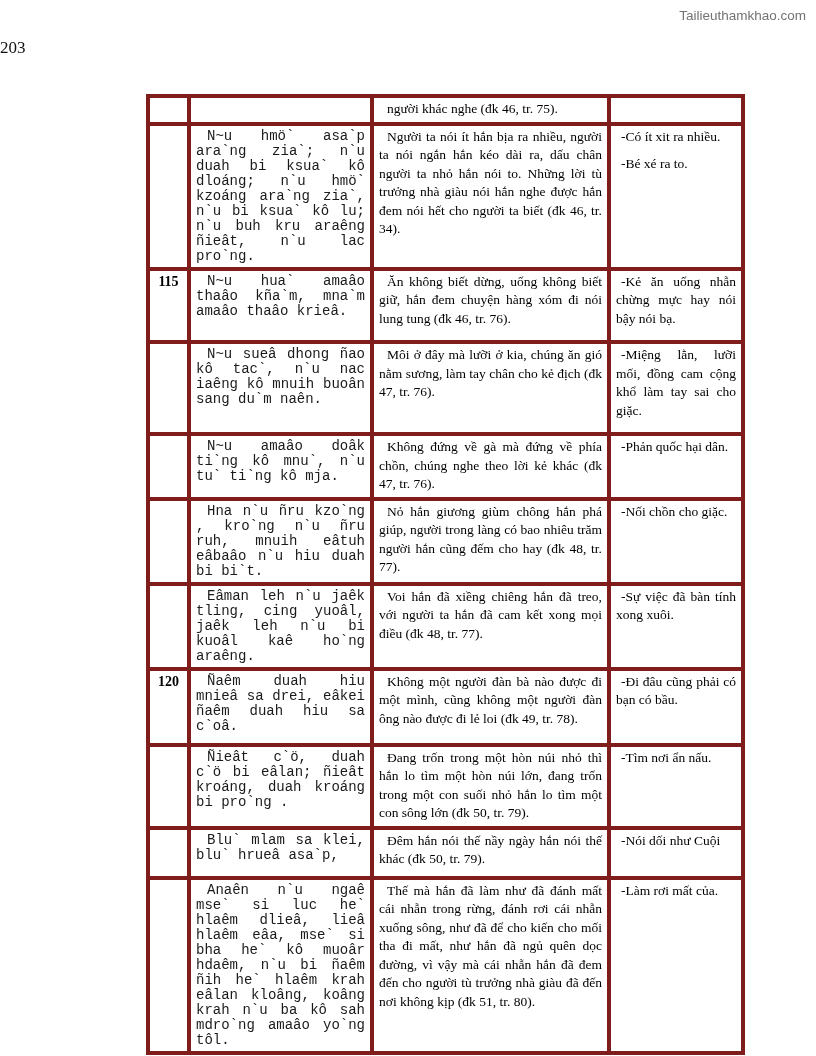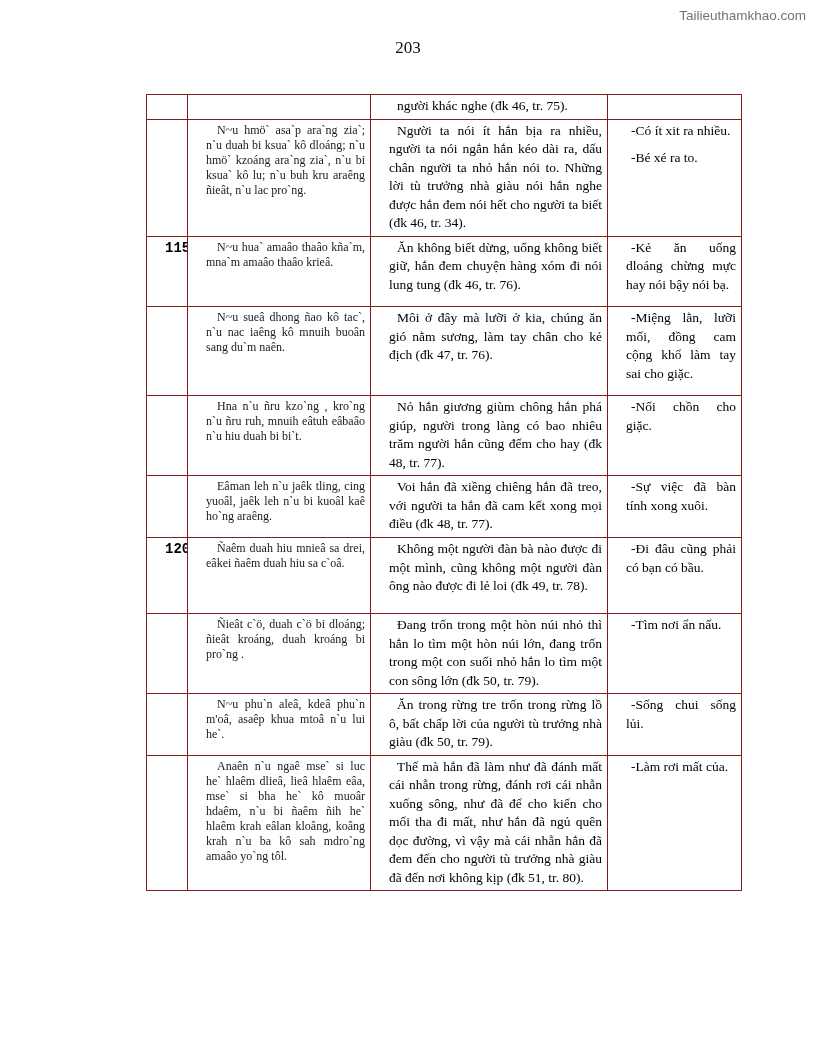--- a/index.html
+++ b/index.html
@@ -10,39 +10,39 @@
     font-family:"Liberation Serif", serif;
     color:#000;
   }
   .watermark {
     position:absolute; top:8px; right:10px;
     font-family:"Liberation Sans", sans-serif;
     font-size:13.5px; color:#737373;
   }
   .page-number {
     position:absolute; top:38px; left:0; width:100%;
-    text-align:center; font-size:17px; color:#111;
+    text-align:left; font-size:17px; color:#111;
   }
   .table-wrap { position:absolute; top:94px; left:146px; }
   table.proverb {
     border-collapse:collapse; table-layout:fixed; width:595px;
   }
   table.proverb td {
-    border:1px solid #7f1d1d;
+    border:4px solid #7f1d1d;
     vertical-align:top;
-    padding:1px 5px 3px 18px;
+    padding:1px 5px 3px 5px;
     overflow:hidden;
   }
-  td.col-num { text-align:center;font-family:Liberation Mono, monospace; }
+  td.col-num { text-align:center; }
   .num-text {
     font-weight:bold; font-size:14px; margin-top:2px;
   }
   .ede {
-    font-family:Liberation Serif, serif;
-    font-size:12px; line-height:15px;
+    font-family:Liberation Mono, monospace;
+    font-size:14px; line-height:15px;
     text-align:justify; text-indent:11px;
     margin:2px 0 0 0; color:#1a1a1a;
   }
   .viet {
     font-size:13.5px; line-height:18.5px;
     text-align:justify; text-indent:8px;
     margin:1px 0 0 0;
   }
   .meaning-text {
     font-size:13.5px; line-height:18.5px;
@@ -91,33 +91,45 @@
           <td class="col-num">
             <div class="num-text">115</div>
           </td>
           <td>
             <p class="ede">N~u hua` amaâo thaâo kña`m, mna`m amaâo thaâo krieâ.</p>
           </td>
           <td>
             <p class="viet">Ăn không biết dừng, uống không biết giữ, hắn đem chuyện hàng xóm đi nói lung tung (đk 46, tr. 76).</p>
           </td>
           <td>
-            <p class="meaning-text">-Kẻ ăn uống dloáng chừng mực hay nói bậy nói bạ.</p>
+            <p class="meaning-text">-Kẻ ăn uống nhẫn chừng mực hay nói bậy nói bạ.</p>
           </td>
         </tr>
         <tr style="height: 67px;">
           <td class="col-num"></td>
           <td>
             <p class="ede">N~u sueâ dhong ñao kô tac`, n`u nac iaêng kô mnuih buoân sang du`m naên.</p>
           </td>
           <td>
             <p class="viet">Môi ở đây mà lưỡi ở kia, chúng ăn gió nằm sương, làm tay chân cho kẻ địch (đk 47, tr. 76).</p>
           </td>
           <td>
             <p class="meaning-text">-Miệng lằn, lưỡi mối, đồng cam cộng khổ làm tay sai cho giặc.</p>
+          </td>
+        </tr>
+        <tr style="height: 62px;">
+          <td class="col-num"></td>
+          <td>
+            <p class="ede">N~u amaâo doâk ti`ng kô mnu`, n`u tu` ti`ng kô mja.</p>
+          </td>
+          <td>
+            <p class="viet">Không đứng về gà mà đứng về phía chồn, chúng nghe theo lời kẻ khác (đk 47, tr. 76).</p>
+          </td>
+          <td>
+            <p class="meaning-text">-Phản quốc hại dân.</p>
           </td>
         </tr>
         <tr style="height: 72px;">
           <td class="col-num"></td>
           <td>
             <p class="ede">Hna n`u ñru kzo`ng , kro`ng n`u ñru ruh, mnuih eâtuh eâbaâo n`u hiu duah bi bi`t.</p>
           </td>
           <td>
             <p class="viet">Nỏ hắn giương giùm chông hắn phá giúp, người trong làng có bao nhiêu trăm người hắn cũng đếm cho hay (đk 48, tr. 77).</p>
           </td>
@@ -147,39 +159,39 @@
           <td>
             <p class="viet">Không một người đàn bà nào được đi một mình, cũng không một người đàn ông nào được đi lẻ loi (đk 49, tr. 78).</p>
           </td>
           <td>
             <p class="meaning-text">-Đi đâu cũng phải có bạn có bầu.</p>
           </td>
         </tr>
         <tr style="height: 70px;">
           <td class="col-num"></td>
           <td>
-            <p class="ede">Ñieât c`ö, duah c`ö bi dloáng; ñieât kroáng, duah kroáng bi pro`ng .</p>
+            <p class="ede">Ñieât c`ö, duah c`ö bi eâlan; ñieât kroáng, duah kroáng bi pro`ng .</p>
           </td>
           <td>
             <p class="viet">Đang trốn trong một hòn núi nhỏ thì hắn lo tìm một hòn núi lớn, đang trốn trong một con suối nhỏ hắn lo tìm một con sông lớn (đk 50, tr. 79).</p>
           </td>
           <td>
             <p class="meaning-text">-Tìm nơi ẩn nấu.</p>
           </td>
         </tr>
-        <tr style="height: 58px;">
-          <td class="col-num"></td>
-          <td>
-            <p class="ede">N~u phu`n aleâ, kdeâ phu`n m'oâ, asaêp khua mtoâ n`u lui he`.</p>
-          </td>
-          <td>
-            <p class="viet">Ăn trong rừng tre trốn trong rừng lồ ô, bất chấp lời của người tù trưởng nhà giàu (đk 50, tr. 79).</p>
-          </td>
-          <td>
-            <p class="meaning-text">-Sống chui sống lủi.</p>
+        <tr style="height: 50px;">
+          <td class="col-num"></td>
+          <td>
+            <p class="ede">Blu` mlam sa klei, blu` hrueâ asa`p,</p>
+          </td>
+          <td>
+            <p class="viet">Đêm hắn nói thế nầy ngày hắn nói thế khác (đk 50, tr. 79).</p>
+          </td>
+          <td>
+            <p class="meaning-text">-Nói dối như Cuội</p>
           </td>
         </tr>
         <tr style="height: 132px;">
           <td class="col-num"></td>
           <td>
             <p class="ede">Anaên n`u ngaê mse` si luc he` hlaêm dlieâ, lieâ hlaêm eâa, mse` si bha he` kô muoâr hdaêm, n`u bi ñaêm ñih he` hlaêm krah eâlan kloâng, koâng krah n`u ba kô sah mdro`ng amaâo yo`ng tôl.</p>
           </td>
           <td>
             <p class="viet">Thế mà hắn đã làm như đã đánh mất cái nhẫn trong rừng, đánh rơi cái nhẫn xuống sông, như đã để cho kiến cho mối tha đi mất, như hắn đã ngủ quên dọc đường, vì vậy mà cái nhẫn hắn đã đem đến cho người tù trưởng nhà giàu đã đến nơi không kịp (đk 51, tr. 80).</p>
           </td>

